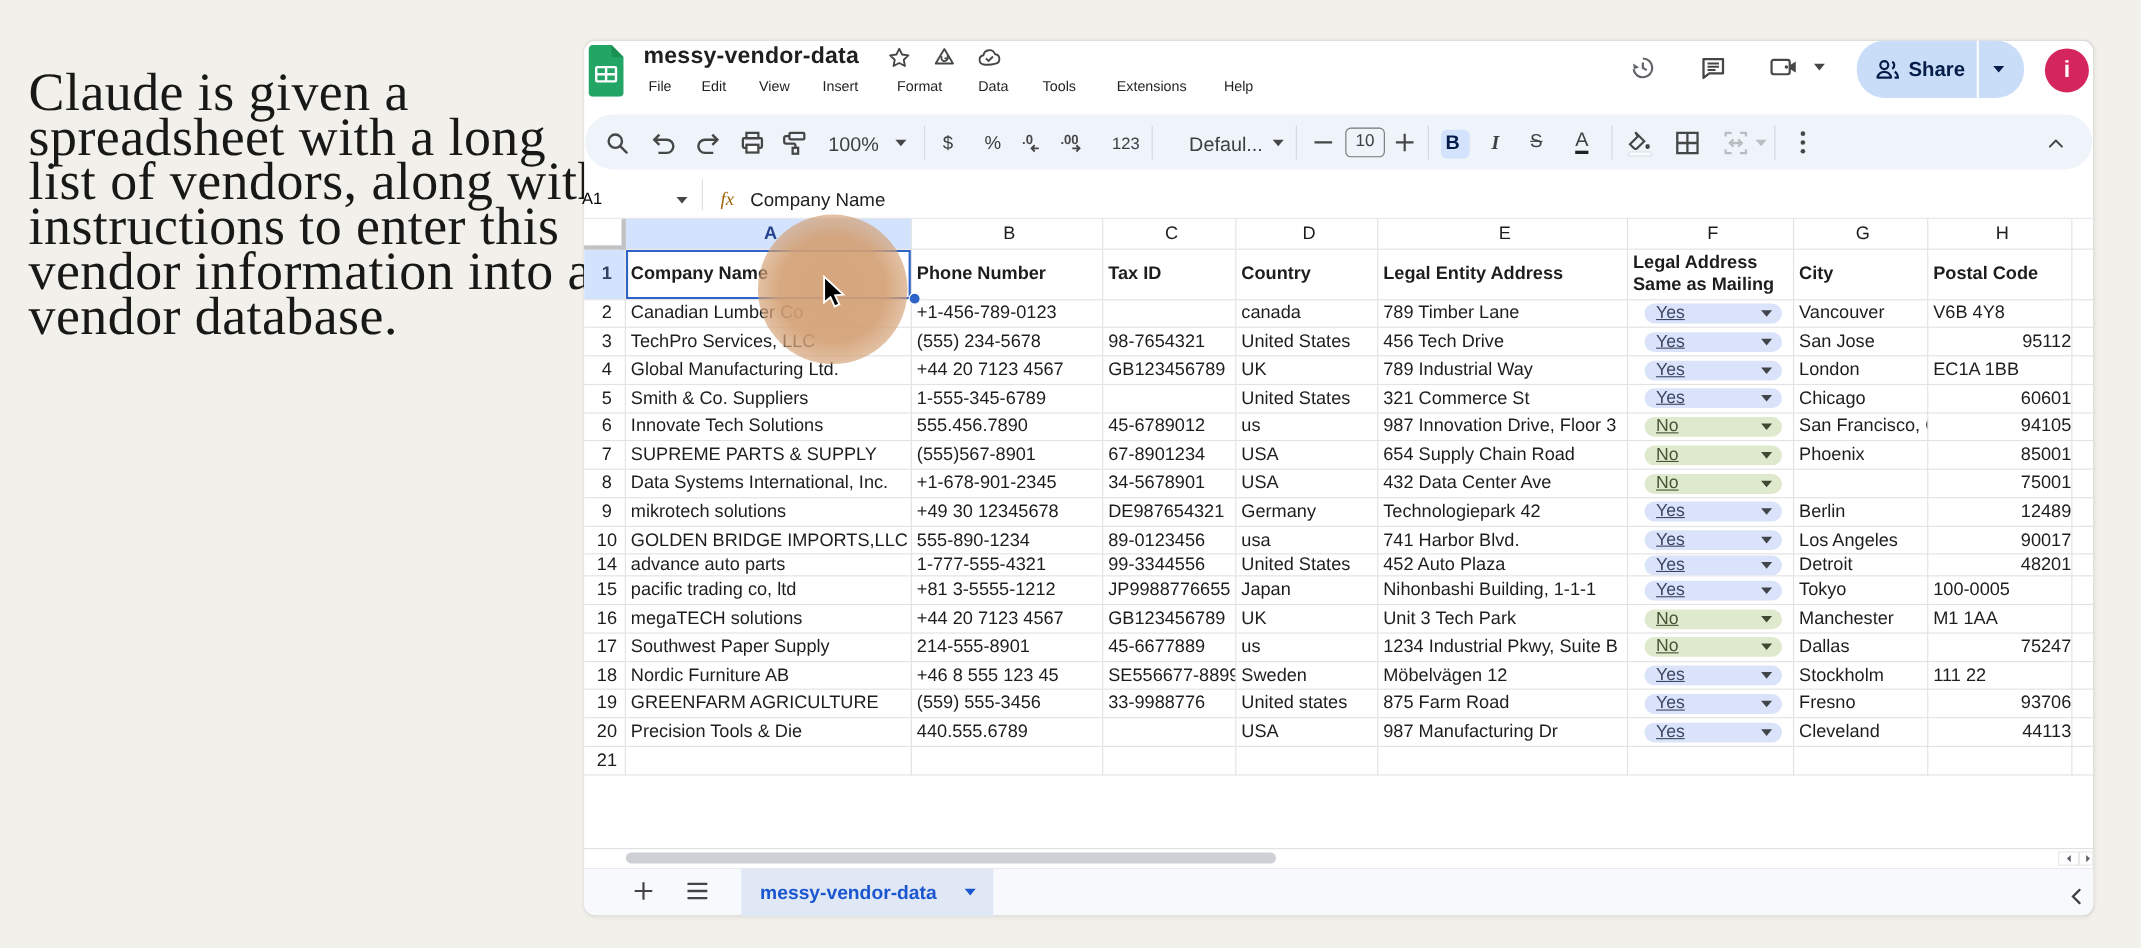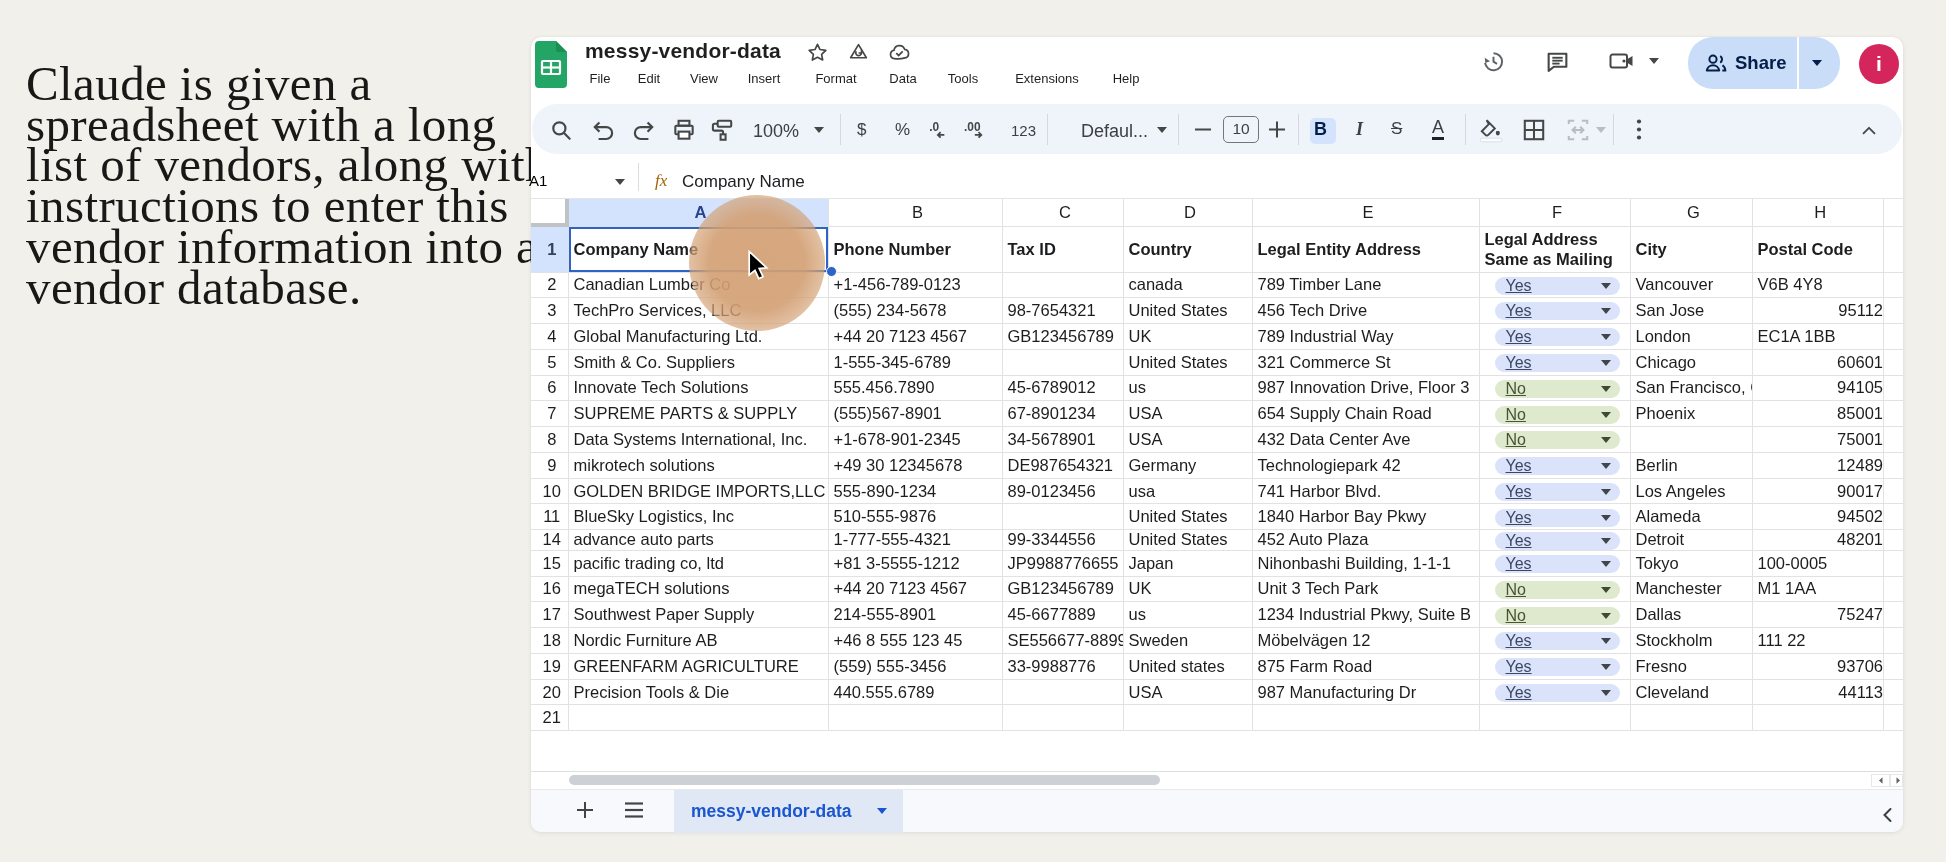--- a/index.html
+++ b/index.html
@@ -343,32 +343,20 @@
             <td class="c">GOLDEN BRIDGE IMPORTS,LLC</td>
             <td class="c">555-890-1234</td>
             <td class="c">89-0123456</td>
             <td class="c">usa</td>
             <td class="c">741 Harbor Blvd.</td>
             <td class="c fcell"><span class="pill py">Yes<span class="ptri"></span></span></td>
             <td class="c">Los Angeles</td>
             <td class="c num">90017</td>
             <td class="c"></td>
           </tr>
-<tr style="height:25.78px">
-            <td class="rn">11</td>
-            <td class="c">BlueSky Logistics, Inc</td>
-            <td class="c">510-555-9876</td>
-            <td class="c"></td>
-            <td class="c">United States</td>
-            <td class="c">1840 Harbor Bay Pkwy</td>
-            <td class="c fcell"><span class="pill py">Yes<span class="ptri"></span></span></td>
-            <td class="c">Alameda</td>
-            <td class="c num">94502</td>
-            <td class="c"></td>
-          </tr>
 <tr style="height:19px">
             <td class="rn">14</td>
             <td class="c">advance auto parts</td>
             <td class="c">1-777-555-4321</td>
             <td class="c">99-3344556</td>
             <td class="c">United States</td>
             <td class="c">452 Auto Plaza</td>
             <td class="c fcell"><span class="pill py">Yes<span class="ptri"></span></span></td>
             <td class="c">Detroit</td>
             <td class="c num">48201</td>

